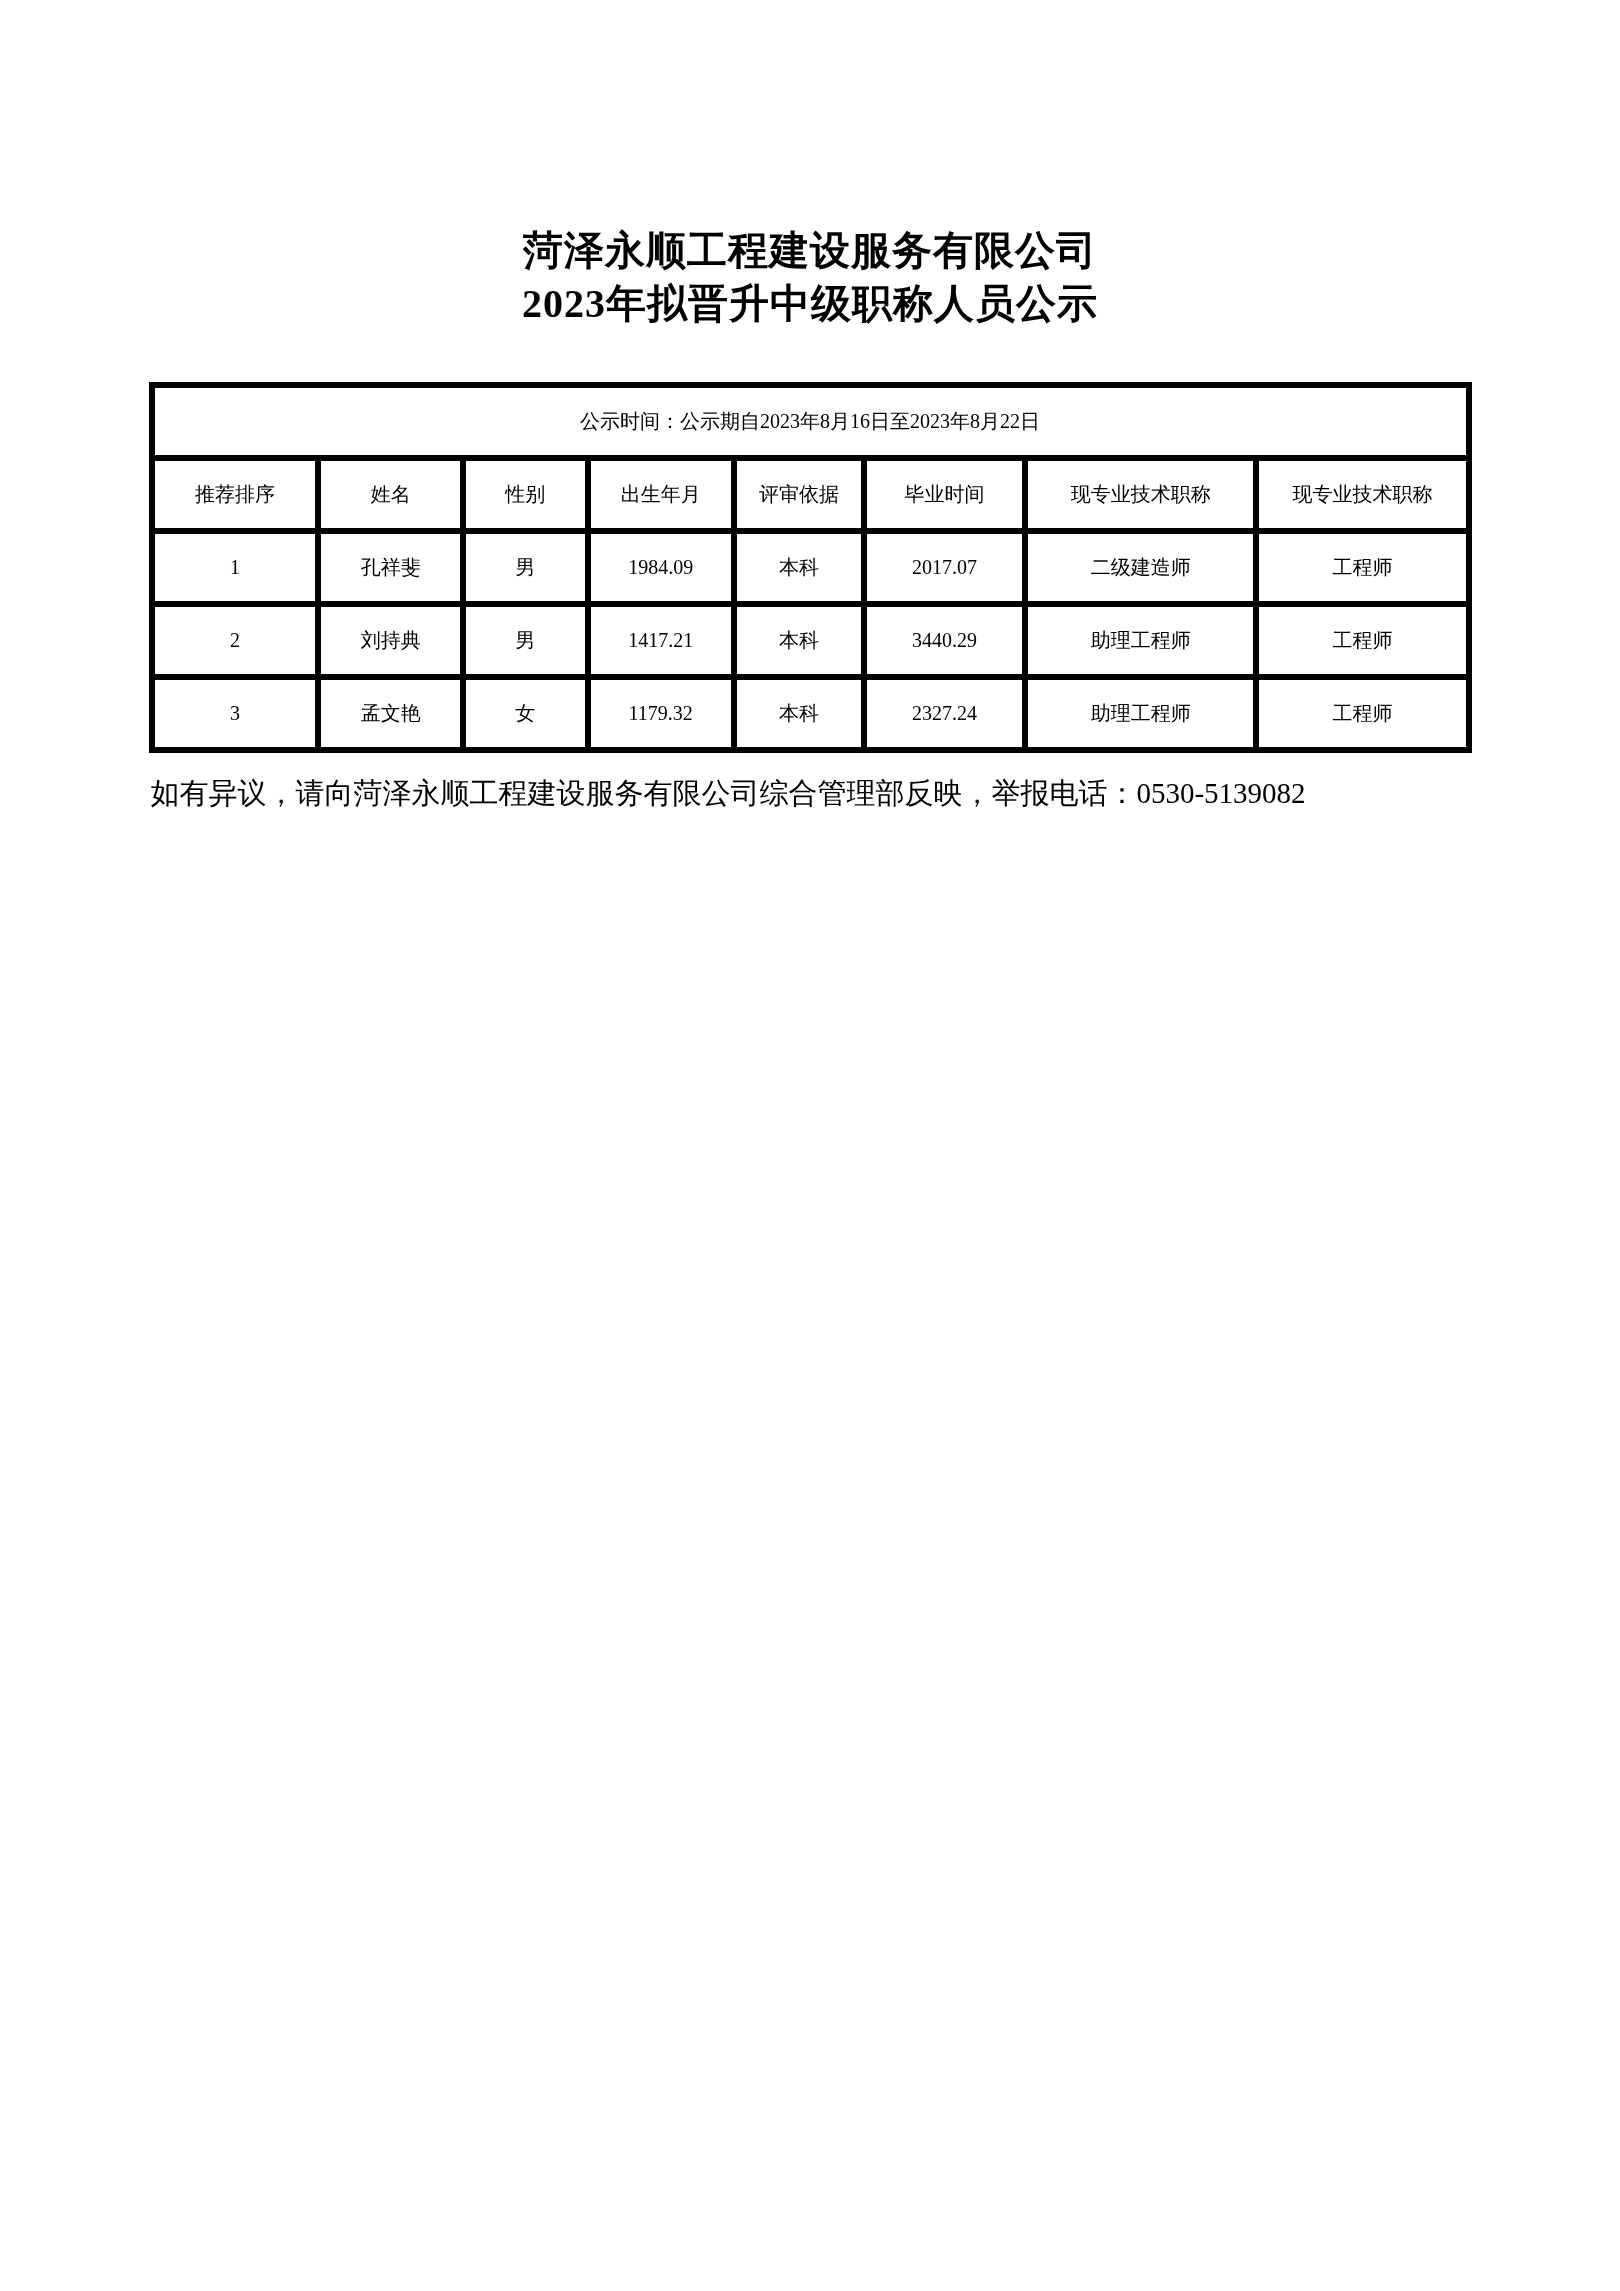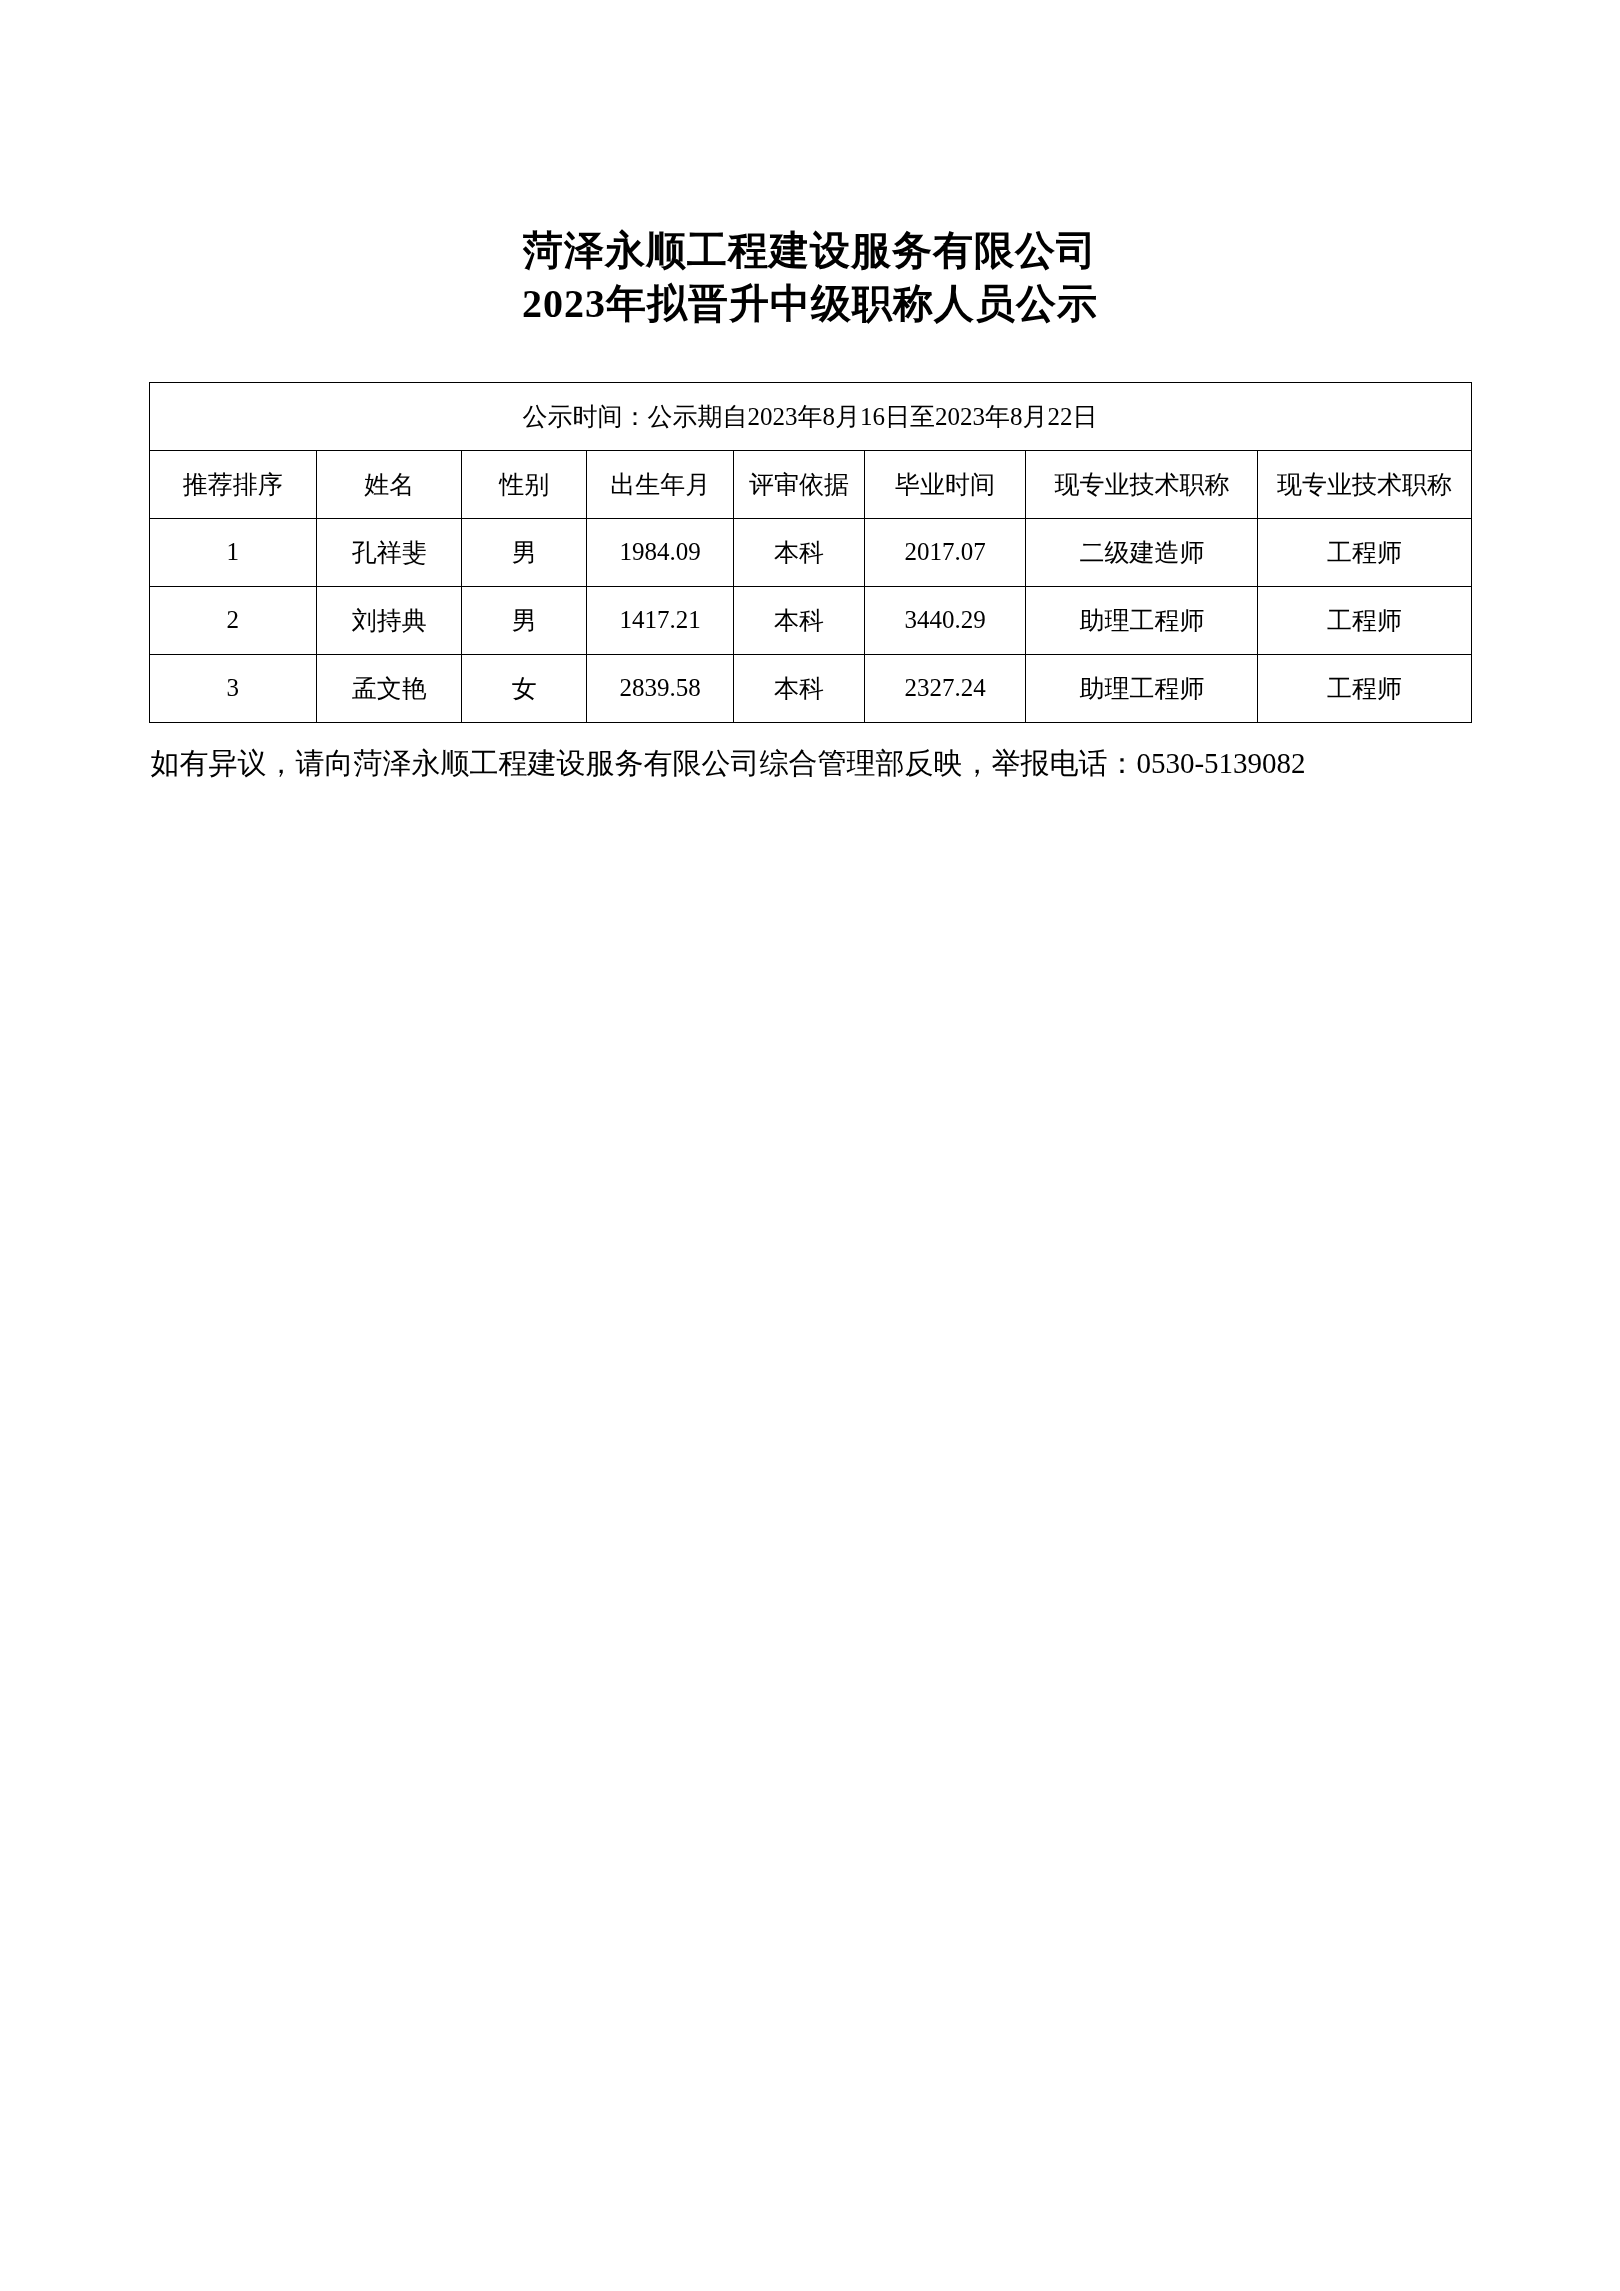--- a/index.html
+++ b/index.html
@@ -35,22 +35,22 @@
   .table-wrap {
     margin: 51px auto 0 auto;
     width: 1323px;
   }
   table.notice {
     border-collapse: collapse;
     width: 100%;
     table-layout: fixed;
   }
   table.notice td {
-    border: 1px solid #000000;
-    font-size: 25px;
+    border: 6px solid #000000;
+    font-size: 20px;
     text-align: center;
     height: 67px;
     padding: 0 3.9px;
     font-family: "Liberation Serif", "DejaVu Serif", serif;
   }
   td.period-cell {
     text-align: left;
     padding-left: 13.7px;
     font-size: 23.5px;
     height: 71px;
@@ -125,21 +125,21 @@
           <td>1417.21</td>
           <td>本科</td>
           <td>3440.29</td>
           <td>助理工程师</td>
           <td>工程师</td>
         </tr>
         <tr>
           <td>3</td>
           <td>孟文艳</td>
           <td>女</td>
-          <td>2839.58</td>
+          <td>1179.32</td>
           <td>本科</td>
           <td>2327.24</td>
           <td>助理工程师</td>
           <td>工程师</td>
         </tr>
       </tbody>
     </table>
   </div>
 
   <div class="footnote">如有异议，请向菏泽永顺工程建设服务有限公司综合管理部反映，举报电话：0530-5139082</div>

